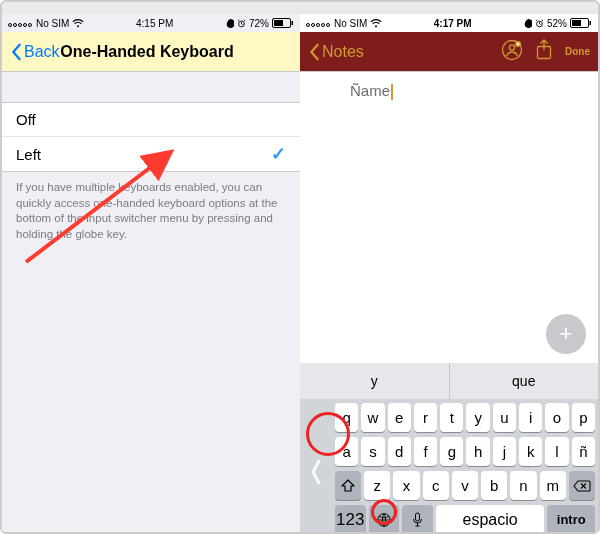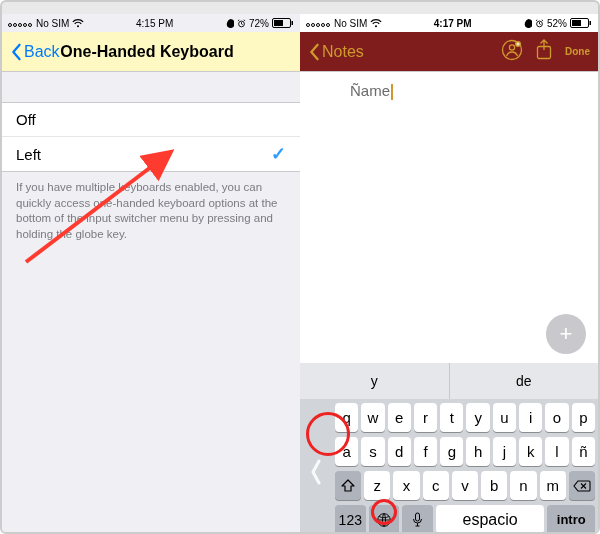--- a/index.html
+++ b/index.html
@@ -186,21 +186,21 @@
 
     <div class="note-body">
       <span>Ñame</span><span class="cursor"></span>
     </div>
 
     <div class="plus-btn">+</div>
 
     <div class="kb">
       <div class="sugg">
         <div>y</div>
-        <div>de</div>
+        <div>que</div>
       </div>
       <div class="compress-handle">
         <svg width="14" height="30" viewBox="0 0 14 30">
             <path d="M10 4L4 15l6 11" stroke="#fff" stroke-width="3" fill="none" stroke-linecap="round" stroke-linejoin="round"></path>
           </svg>
       </div>
       <div class="kb-inner">
         <div class="kb-row r1">
           <div class="key">q</div>
           <div class="key">w</div>
@@ -239,21 +239,21 @@
           <div class="key">n</div>
           <div class="key">m</div>
           <div class="key fn">
               <svg width="18" height="12" viewBox="0 0 18 12">
                 <path d="M5 1h11a1 1 0 011 1v8a1 1 0 01-1 1H5L1 6l4-5z" fill="none" stroke="#000" stroke-width="1.1"></path>
                 <path d="M8 3.5l5 5M13 3.5l-5 5" stroke="#000" stroke-width="1.1"></path>
               </svg>
             </div>
         </div>
         <div class="kb-row r4">
-          <div class="key fn fn-sm" style="font-size:14px">123</div>
+          <div class="key fn fn-sm" style="font-size:17px">123</div>
           <div class="key fn fn-sm">
               <svg width="16" height="16" viewBox="0 0 16 16">
                 <circle cx="8" cy="8" r="6.3" fill="none" stroke="#000" stroke-width="1"></circle>
                 <path d="M2 8h12M8 1.7c2 2 2 10.6 0 12.6M8 1.7c-2 2-2 10.6 0 12.6M3 4.5c3 1.5 7 1.5 10 0M3 11.5c3-1.5 7-1.5 10 0" fill="none" stroke="#000" stroke-width="0.9"></path>
               </svg>
             </div>
           <div class="key fn fn-sm">
               <svg width="11" height="16" viewBox="0 0 11 16">
                 <rect x="3.5" y="1" width="4" height="8" rx="2" fill="none" stroke="#000" stroke-width="1"></rect>
                 <path d="M1.5 7a4 4 0 008 0M5.5 11v3M3.5 14h4" fill="none" stroke="#000" stroke-width="1"></path>

